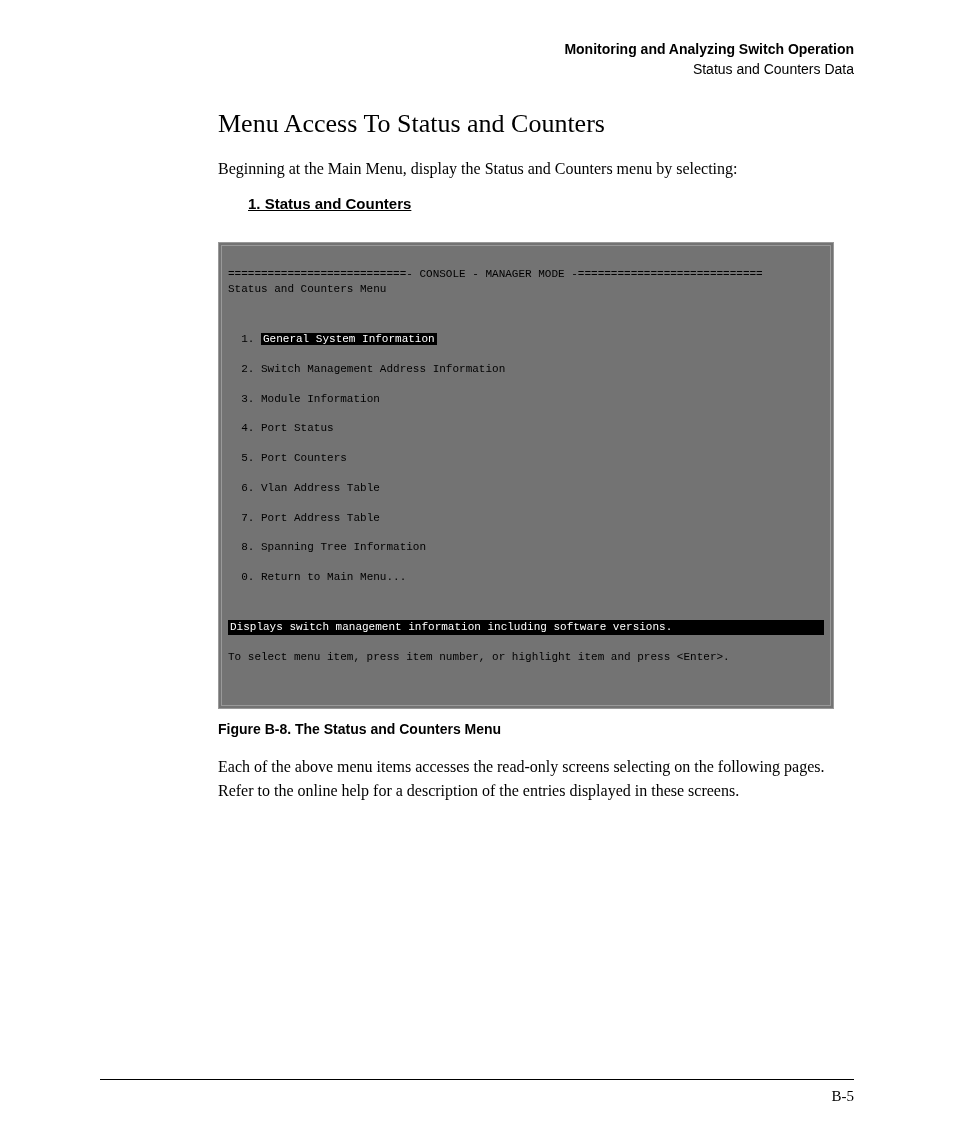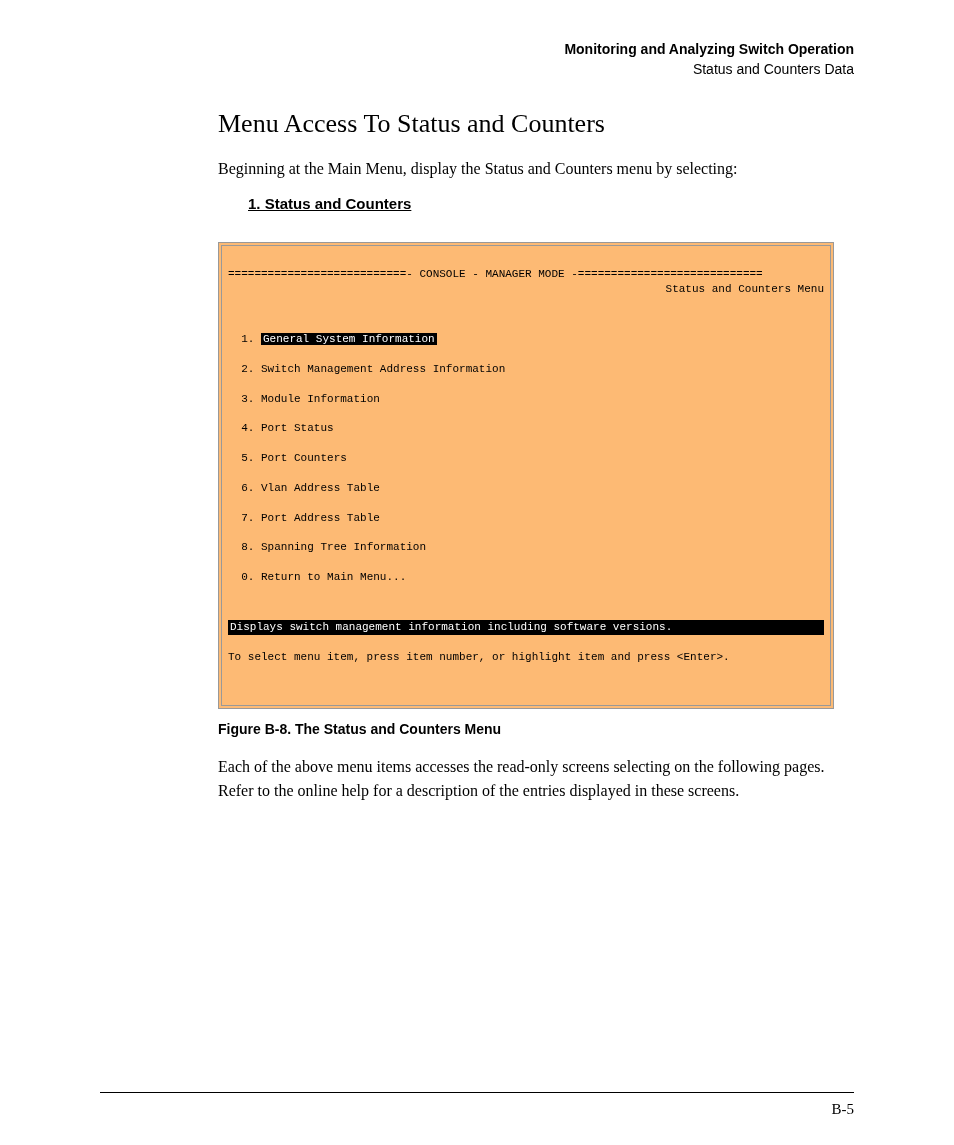--- a/index.html
+++ b/index.html
@@ -54,35 +54,35 @@
       font-weight: bold;
       font-size: 15px;
       margin-left: 30px;
       margin-bottom: 30px;
       text-decoration: underline;
     }
     .figure-frame {
       border: 4px double #999;
       padding: 6px 6px 10px 6px;
       margin-bottom: 12px;
-      background: #fdba74;
+      background: #737373;
       width: 100%;
     }
     .console {
       font-family: 'Courier New', Courier, monospace;
       font-size: 11px;
       line-height: 1.35;
       white-space: pre;
       color: #000;
     }
     .console-header {
       text-align: left;
     }
     .console-title {
-      text-align: right;
+      text-align: left;
       display: block;
     }
     .menu-items {
       margin-top: 6px;
       margin-bottom: 6px;
     }
     .menu-line {
       display: block;
     }
     .selected {
@@ -105,21 +105,21 @@
       font-size: 14px;
       margin-bottom: 18px;
     }
     .body-text {
       font-family: 'Century Schoolbook', Georgia, serif;
       font-size: 16px;
       line-height: 1.5;
     }
     .footer {
       position: absolute;
-      bottom: 27px;
+      bottom: 40px;
       left: 100px;
       right: 100px;
       border-top: 1px solid #000;
       padding-top: 8px;
       text-align: right;
       font-family: 'Century Schoolbook', Georgia, serif;
       font-size: 15px;
     }
   </style>
 </head>

